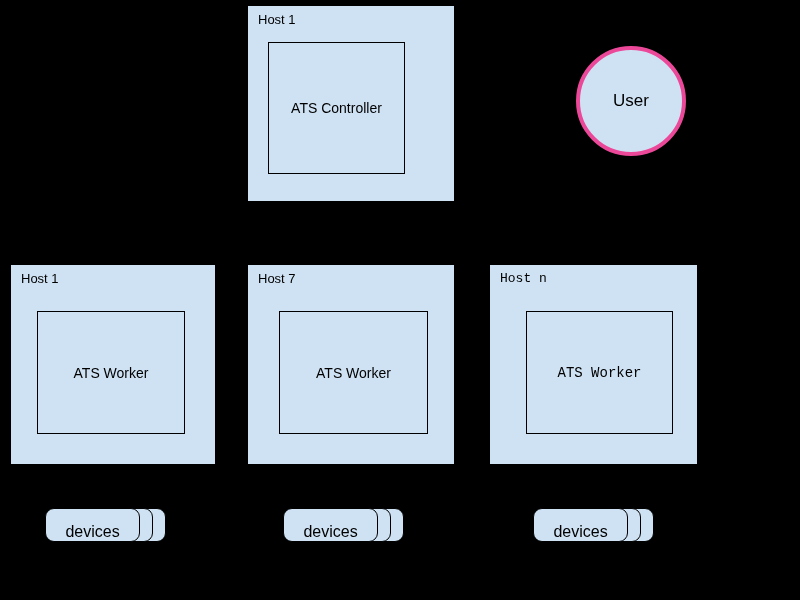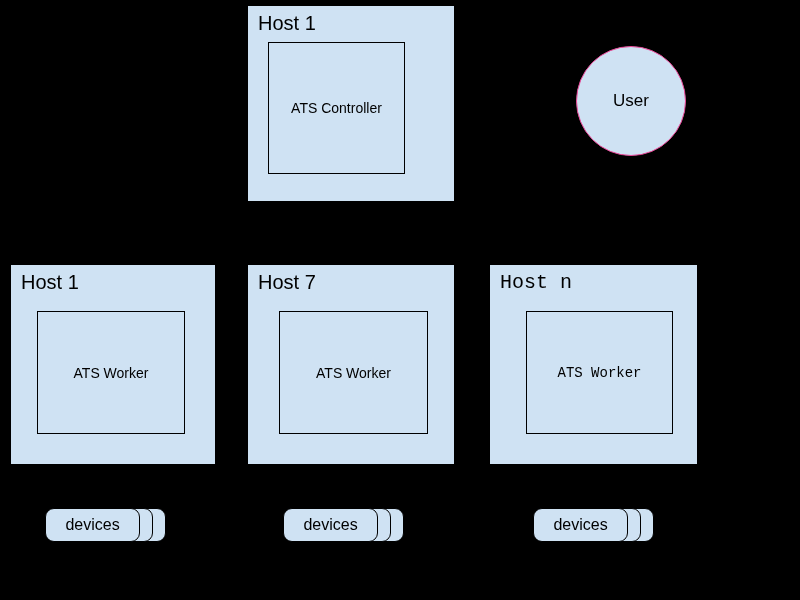--- a/index.html
+++ b/index.html
@@ -18,21 +18,21 @@
   .host-box {
     position: absolute;
     background: #cfe2f3;
     border: 1px solid #000000;
     box-sizing: border-box;
   }
   .host-label {
     position: absolute;
     top: 6px;
     left: 10px;
-    font-size: 20px;
+    font-size: 13px;
     color: #000000;
     white-space: nowrap;
   }
   .inner-box {
     position: absolute;
     background: #cfe2f3;
     border: 1px solid #000000;
     box-sizing: border-box;
     display: flex;
     align-items: center;
@@ -42,21 +42,21 @@
     text-align: center;
   }
   #host1 { left: 247px; top: 5px; width: 208px; height: 197px; }
   #host1-inner { left: 20px; top: 36px; width: 137px; height: 132px; }
 
   #user-circle {
     position: absolute;
     left: 576px; top: 46px;
     width: 110px; height: 110px;
     background: #cfe2f3;
-    border: 1px solid #ec4899;
+    border: 4px solid #ec4899;
     border-radius: 50%;
     box-sizing: border-box;
     display: flex;
     align-items: center;
     justify-content: center;
     font-size: 17px;
     color: #000000;
   }
 
   #host2 { left: 10px;  top: 264px; width: 206px; height: 201px; }
@@ -83,21 +83,21 @@
     border: 1.5px solid #000000;
     border-radius: 9px;
     box-sizing: border-box;
   }
   .device-card.back   { left: 26px; z-index: 1; }
   .device-card.middle { left: 13px; z-index: 2; }
   .device-card.front  {
     left: 0;
     z-index: 3;
     display: flex;
-    align-items: center;
+    align-items: flex-end;
     justify-content: center;
     font-size: 16px;
     color: #000000;
   }
 </style>
 </head>
 <body>
 
 <div id="canvas">
 

